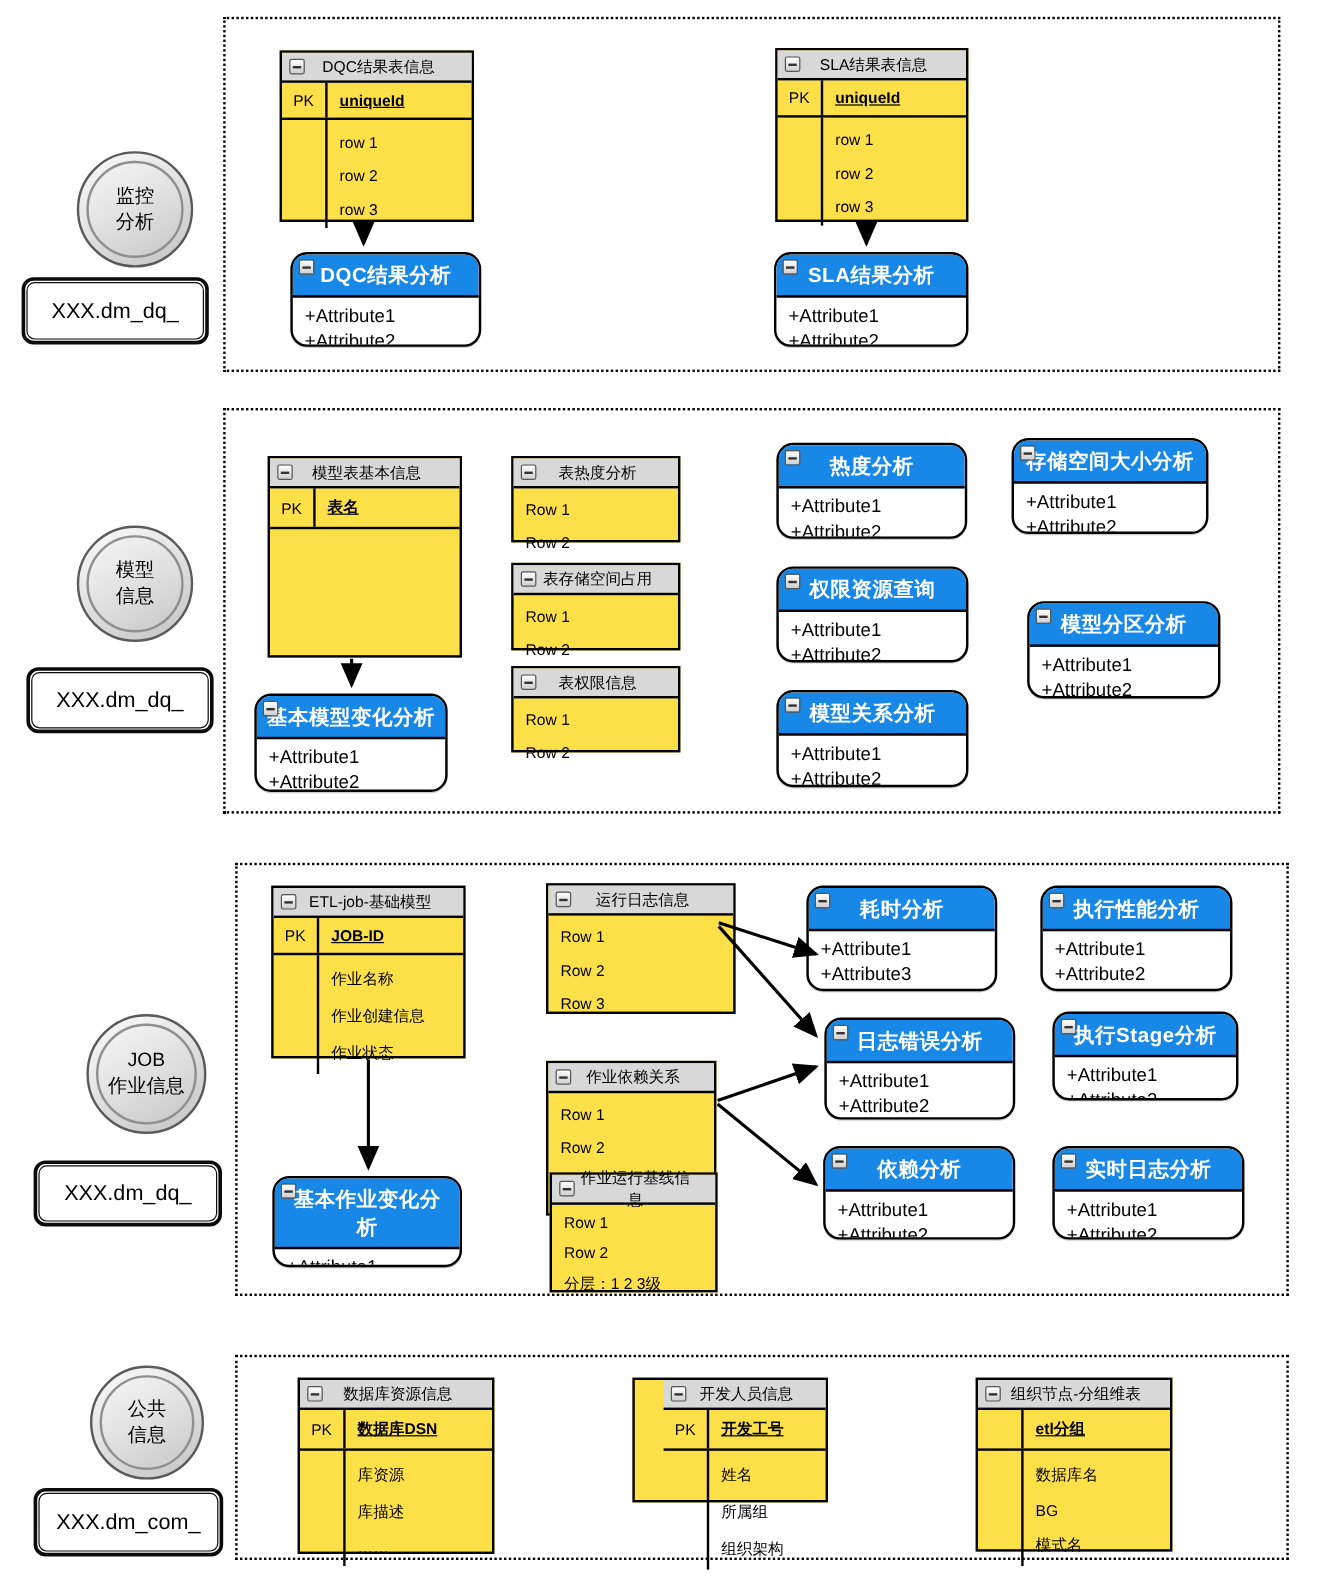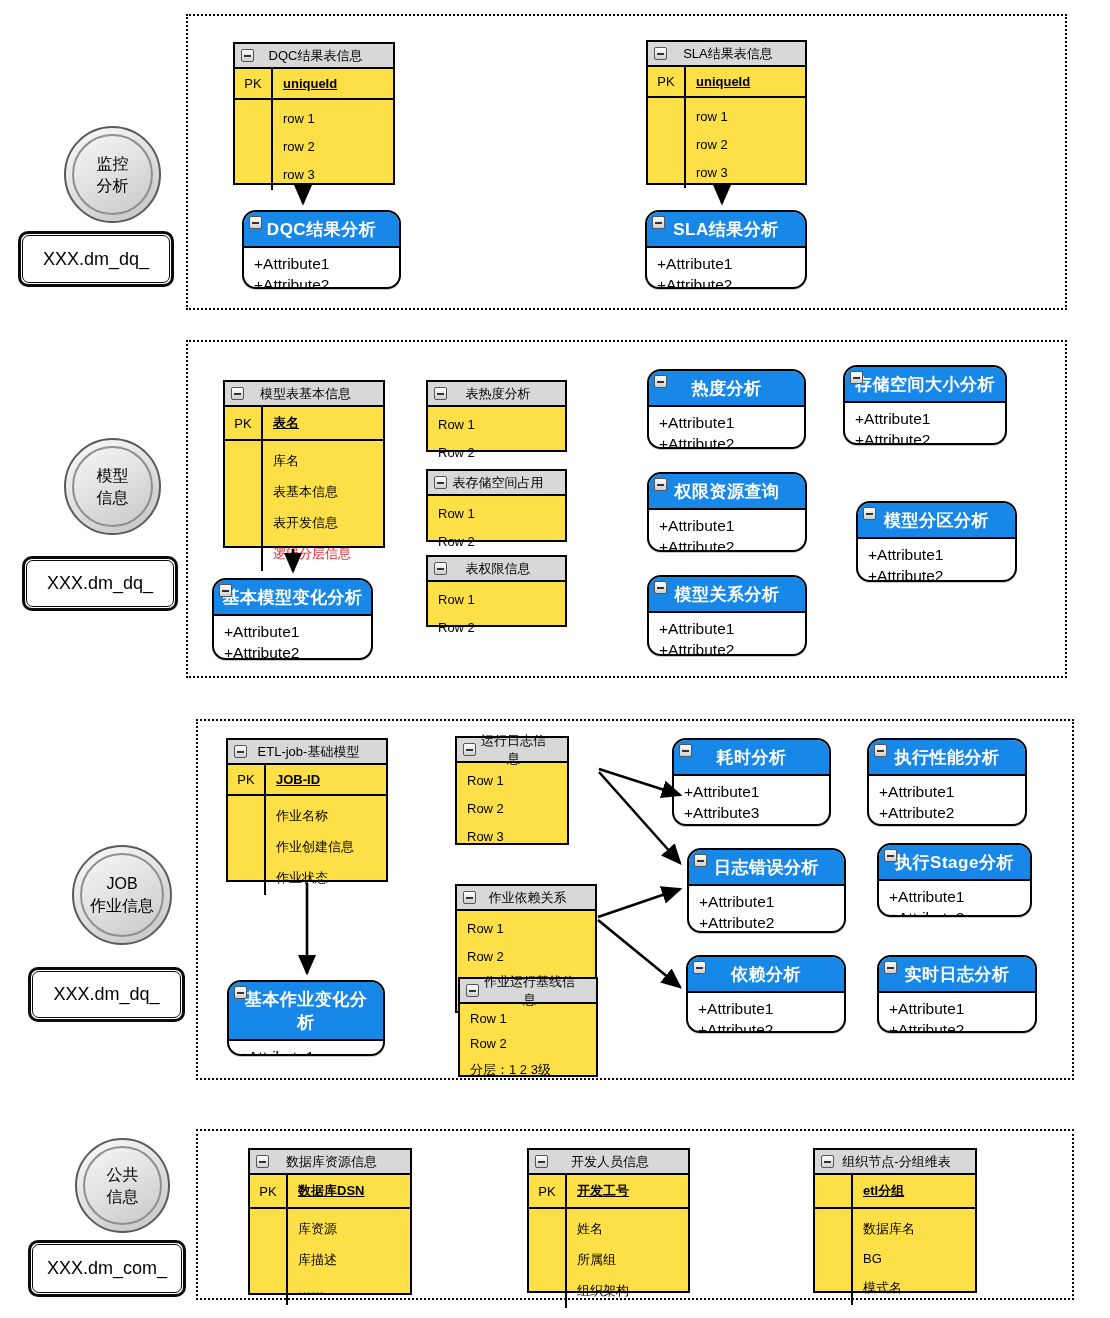--- a/index.html
+++ b/index.html
@@ -172,29 +172,20 @@
 
   <div class="entity" style="left:223px;top:380px;width:162px;height:168px;">
     <div class="entity-header">
       <span class="collapse-icon"></span>
       <span class="title">模型表基本信息</span>
     </div>
     <div class="pk-row">
       <span class="pk-cell">PK</span>
       <span class="pk-val">表名</span>
     </div>
-    <div class="entity-body">
-      <div class="body-pk-col"></div>
-      <div class="body-rows">
-        <div class="row">库名</div>
-        <div class="row">表基本信息</div>
-        <div class="row">表开发信息</div>
-        <div class="row red">逻辑分层信息</div>
-      </div>
-    </div>
   </div>
 
   <div class="entity simple" style="left:426px;top:380px;width:141px;height:72px;">
     <div class="entity-header">
       <span class="collapse-icon"></span>
       <span class="title">表热度分析</span>
     </div>
     <div class="entity-body">
       <div class="body-rows">
         <div class="row">Row 1</div>
@@ -307,21 +298,21 @@
     <div class="entity-body">
       <div class="body-pk-col"></div>
       <div class="body-rows">
         <div class="row">作业名称</div>
         <div class="row">作业创建信息</div>
         <div class="row">作业状态</div>
       </div>
     </div>
   </div>
 
-  <div class="entity simple" style="left:455px;top:736px;width:114px;height:109px;">
+  <div class="entity simple" style="left:455px;top:736px;width:158px;height:109px;">
     <div class="entity-header">
       <span class="collapse-icon"></span>
       <span class="title">运行日志信息</span>
     </div>
     <div class="entity-body">
       <div class="body-rows">
         <div class="row">Row 1</div>
         <div class="row">Row 2</div>
         <div class="row">Row 3</div>
       </div>
@@ -445,21 +436,21 @@
     <div class="entity-body">
       <div class="body-pk-col"></div>
       <div class="body-rows">
         <div class="row">库资源</div>
         <div class="row">库描述</div>
         <div class="row">……</div>
       </div>
     </div>
   </div>
 
-  <div class="entity" style="left:527px;top:1148px;width:163px;height:145px;">
+  <div class="entity" style="left:527px;top:1148px;width:163px;height:104px;padding-left:24px;">
     <div class="entity-header">
       <span class="collapse-icon"></span>
       <span class="title">开发人员信息</span>
     </div>
     <div class="pk-row">
       <span class="pk-cell">PK</span>
       <span class="pk-val">开发工号</span>
     </div>
     <div class="entity-body">
       <div class="body-pk-col"></div>

